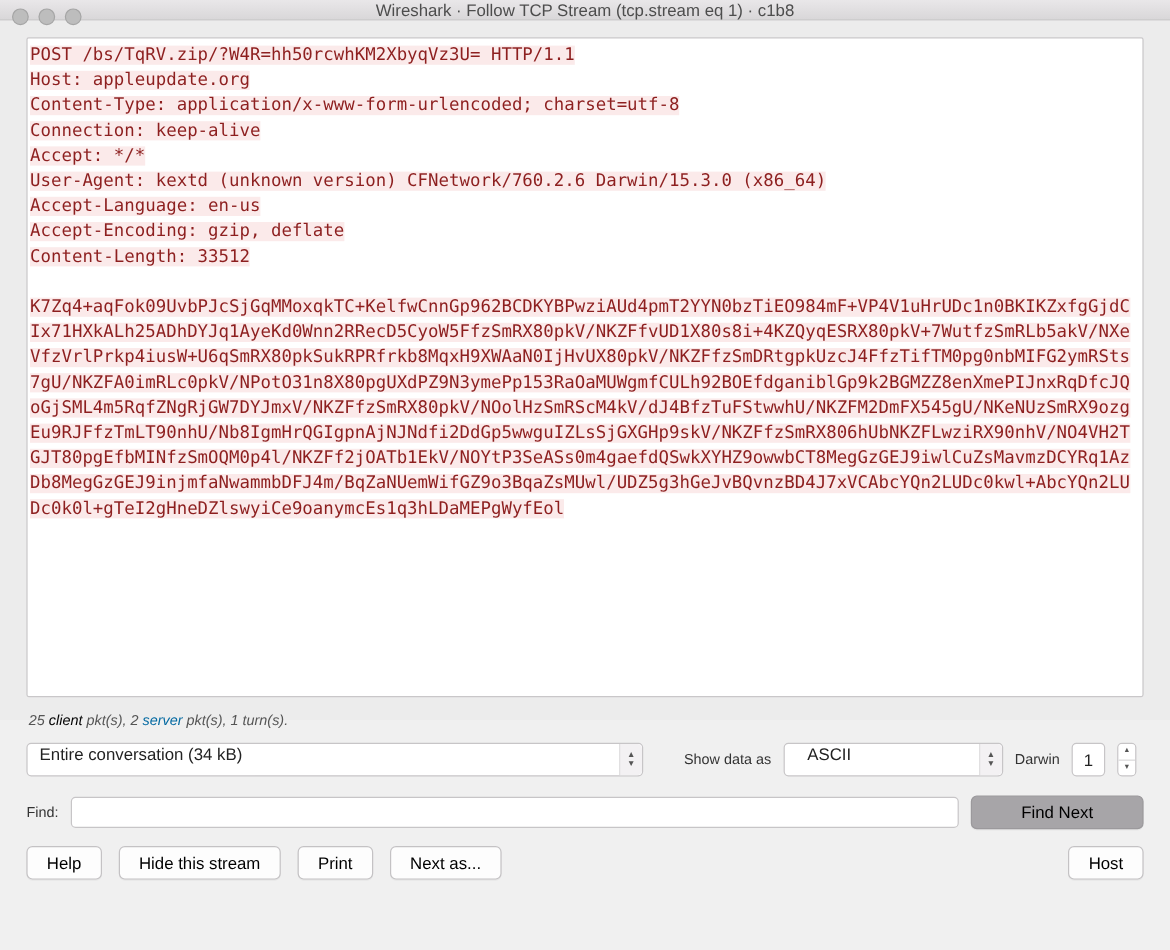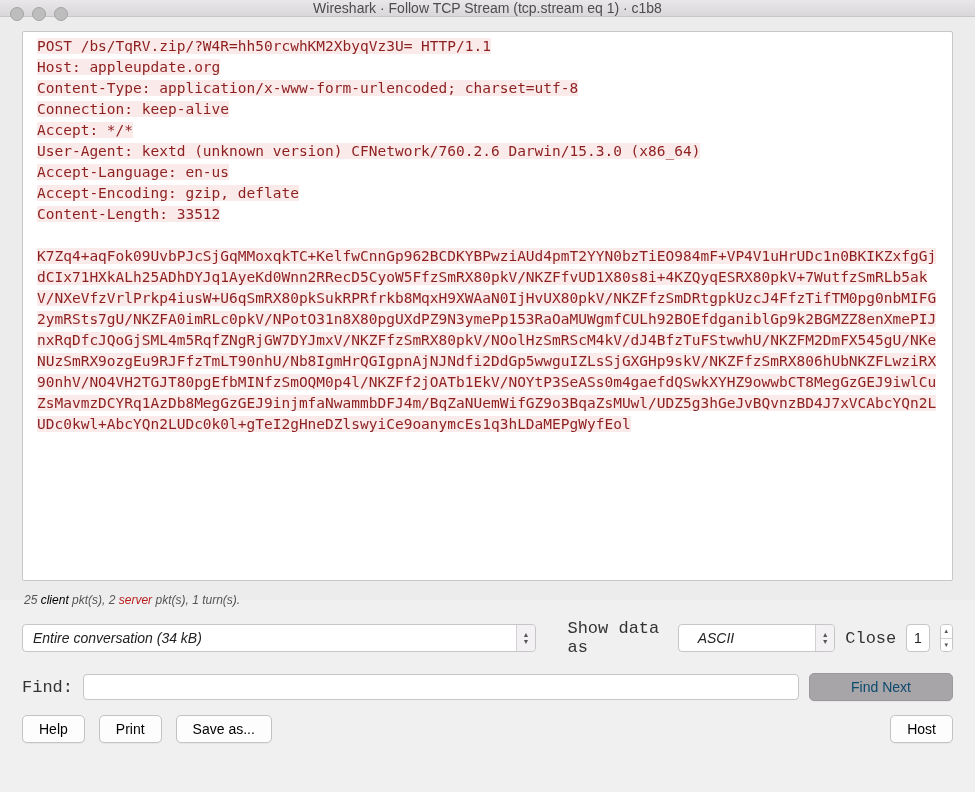--- a/index.html
+++ b/index.html
@@ -66,67 +66,64 @@
     overflow: hidden;
     position: relative;
   }
   .stream-inner {
     font-family: Menlo, Consolas, monospace;
     font-size: 14.5px;
     line-height: 21px;
     color: #8d1f1f;
     white-space: pre-wrap;
     word-break: break-all;
-    padding: 4px 14px;
+    padding: 4px 2px;
   }
   .stream-inner span {
     background: #fbeaea;
   }
   .pkt-line {
     font-size: 12px;
     font-style: italic;
     color: #555;
     padding: 2px 2px;
   }
   .pkt-line .client { color: #000000; }
-  .pkt-line .server { color: #b91c1c; }
+  .pkt-line .server { color: #0369a1; }
   .row {
     display: flex;
     align-items: center;
     gap: 10px;
   }
   .select {
     background: #fff;
     border: 1px solid #c7c5c7;
     border-radius: 4px;
     height: 26px;
     font-size: 14px;
     display: flex;
-    align-items: center;
     padding: 0 22px 0 10px;
     position: relative;
-    font-style: italic;
   }
   .select .chev {
     position: absolute;
     right: 0; top: 0; bottom: 0;
     width: 18px;
     background: #f3f1f3;
     border-left: 1px solid #d3d1d3;
     border-top-right-radius: 4px;
     border-bottom-right-radius: 4px;
     display: flex; flex-direction: column;
     align-items: center; justify-content: center;
     gap: 1px;
     font-size: 7px; color: #555; line-height: 7px;
   }
   .label {
-    font-size: 17px;
+    font-size: 12px;
     color: #333;
-    font-family: Liberation Mono, monospace;
   }
   .stream-num {
     background: #fff;
     border: 1px solid #c7c5c7;
     border-radius: 4px;
     height: 26px;
     width: 26px;
     text-align: center;
     display: flex; align-items: center; justify-content: center;
     font-size: 14px;
@@ -164,21 +161,21 @@
     font-size: 14px;
     color: #000000;
     display: inline-flex;
     align-items: center;
     justify-content: center;
     box-shadow: 0 1px 0 rgba(0,0,0,0.04);
   }
   .btn.gray {
     background: #a7a5a8;
     border: 1px solid #9b999c;
-    color: #0c4a6e;
+    color: #000000;
   }
   .bottom-row {
     display: flex;
     gap: 14px;
     margin-top: 4px;
   }
   .bottom-row .spacer { flex: 1; }
 </style>
 </head>
 <body>
@@ -219,21 +216,21 @@
       <div class="select" style="flex:0 0 480px;">
         <span>Entire conversation (34 kB)</span>
         <span class="chev">▲<br>▼</span>
       </div>
       <span style="width:14px"></span>
       <span class="label">Show data as</span>
       <div class="select" style="width:140px;padding-left:19px;">
         <span>ASCII</span>
         <span class="chev">▲<br>▼</span>
       </div>
-      <span class="label">Close</span>
+      <span class="label">Darwin</span>
       <div class="stream-num">
         <span>1</span>
       </div>
       <div class="stepper">
         <div>▴</div>
         <div>▾</div>
       </div>
     </div>
 
     <div class="find-row">
@@ -242,24 +239,27 @@
       <div class="btn gray" style="width:110px;">
         <span>Find Next</span>
       </div>
     </div>
 
     <div class="bottom-row">
       <div class="btn">
           <span>Help</span>
         </div>
       <div class="btn">
+          <span>Hide this stream</span>
+        </div>
+      <div class="btn">
           <span>Print</span>
         </div>
       <div class="btn">
-          <span>Save as...</span>
+          <span>Next as...</span>
         </div>
       <div class="spacer"></div>
       <div class="btn">
           <span>Host</span>
         </div>
     </div>
 
   </div>
 </div>
 

